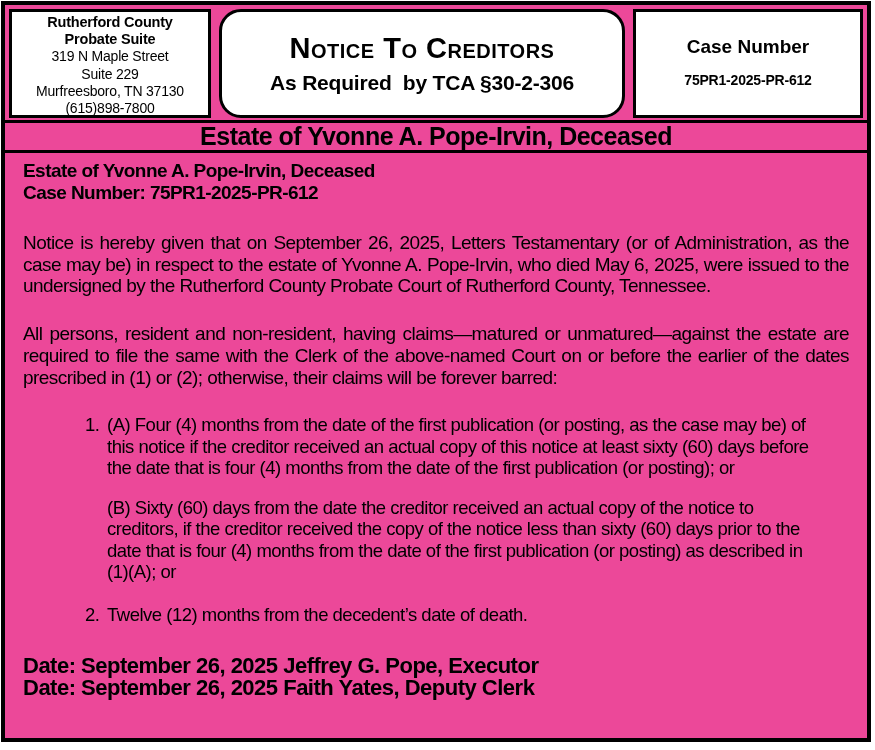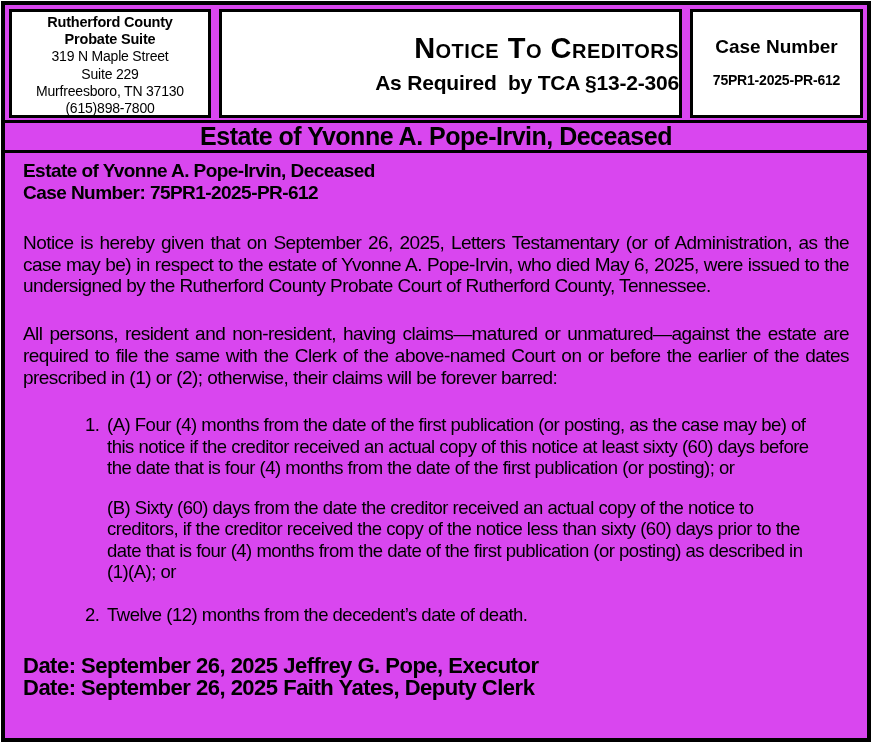--- a/index.html
+++ b/index.html
@@ -7,21 +7,21 @@
   body {
     width: 875px; height: 750px;
     font-family: "Liberation Sans", sans-serif;
     color: #000;
     position: relative;
   }
   .frame {
     position: absolute; top: 1px; left: 1px;
     width: 870px; height: 741px;
     border: 4px solid #000;
-    background: #d946ef;
+    background: #ec4899;
     overflow: hidden;
   }
   
   .header-row {
     display: flex;
     gap: 8px;
     padding: 4px 4px 2px 4px;
     height: 115px;
   }
   .hbox { border: 3px solid #000; background: #fff; }
@@ -30,40 +30,41 @@
     text-align: center;
     font-size: 14px;
     line-height: 17.2px;
     letter-spacing: -0.2px;
     padding-top: 2px;
   }
   .court-box .bold-line { font-weight: bold; font-size: 14.5px; }
   .notice-box {
     flex: 1;
     display: flex; flex-direction: column;
-    align-items: flex-end; justify-content: center;
+    align-items: center; justify-content: center;
     gap: 9px;
     text-align: center;
+    border-radius: 22px;
   }
   .notice-title {
     font-variant: small-caps;
     font-weight: bold;
     font-size: 29px;
     line-height: 29px;
     letter-spacing: 0.5px;
   }
   .notice-subtitle {
     font-weight: bold;
     font-size: 21px;
     line-height: 21px;
     white-space: pre-wrap;
     letter-spacing: -0.2px;
   }
   .case-box {
-    width: 173px;
+    width: 230px;
     display: flex; flex-direction: column;
     align-items: center; justify-content: center;
     gap: 15px;
     text-align: center;
   }
   .case-label { font-weight: bold; font-size: 19px; line-height: 19px; }
   .case-number { font-weight: bold; font-size: 14px; line-height: 19px; letter-spacing: -0.2px; }
   
   .banner {
     border-top: 3px solid #000;
@@ -110,21 +111,21 @@
       <div class="bold-line">Rutherford County</div>
       <div class="bold-line">Probate Suite</div>
       <div>319 N Maple Street</div>
       <div>Suite 229</div>
       <div>Murfreesboro, TN 37130</div>
       <div>(615)898-7800</div>
     </div>
 
     <div class="hbox notice-box">
       <div class="notice-title">Notice To Creditors</div>
-      <div class="notice-subtitle">As Required  by TCA §13-2-306</div>
+      <div class="notice-subtitle">As Required  by TCA §30-2-306</div>
     </div>
 
     <div class="hbox case-box">
       <div class="case-label">Case Number</div>
       <div class="case-number">75PR1-2025-PR-612</div>
     </div>
 
   </div>
 
   <div class="banner">Estate of Yvonne A. Pope-Irvin, Deceased</div>

